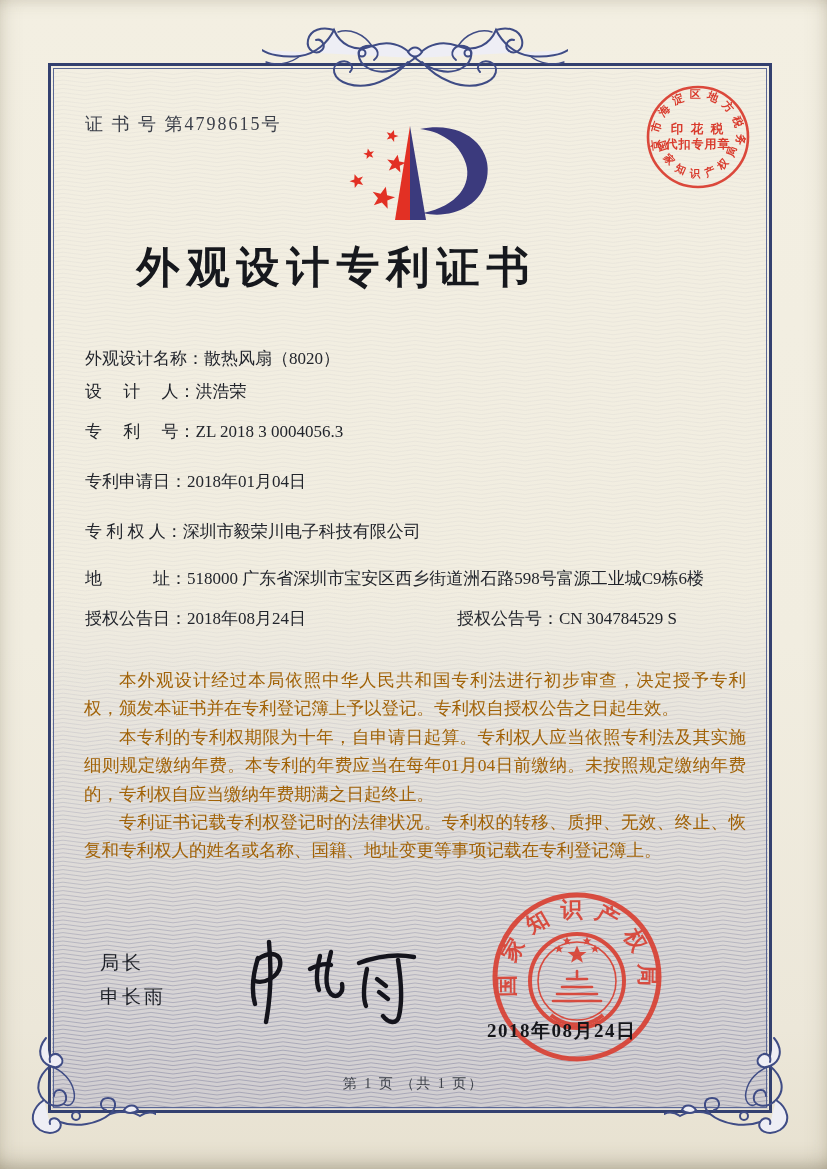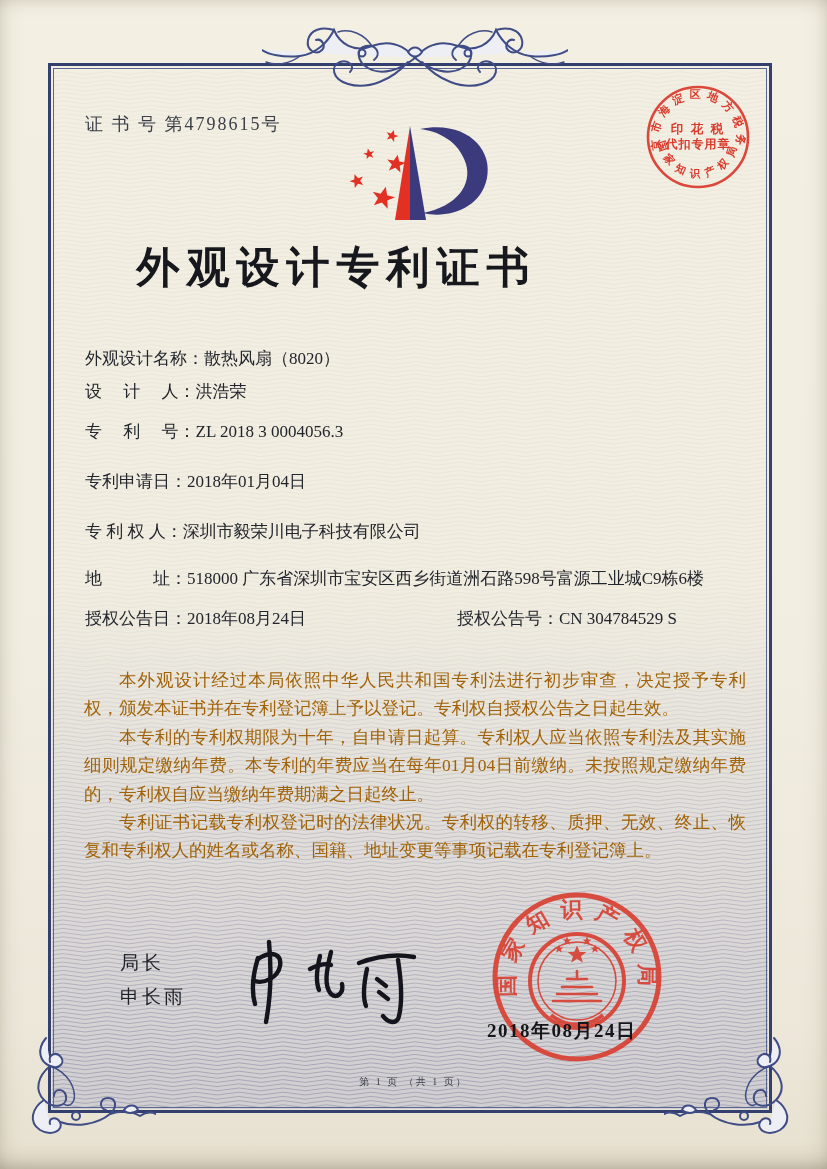--- a/index.html
+++ b/index.html
@@ -45,29 +45,29 @@
   .frow .lbl{white-space:pre;flex:0 0 auto;}
   .frow .val{flex:1 1 auto;}
   .frow.addr .val{max-width:552px;}
   .frow.grant{margin-bottom:16px;}
   .grant-right{position:absolute;left:372px;top:0;display:flex;}
   .body-text{
     left:84px;top:666px;width:662px;
     font-size:17.5px;line-height:28.4px;color:#a16207;text-align:justify;
   }
   .body-text p{margin:0;text-indent:2em;}
-  .officer{left:100px;top:946px;font-size:19px;color:#1c1f26;line-height:34px;margin-left:20px;}
+  .officer{left:100px;top:946px;font-size:19px;color:#1c1f26;line-height:34px;}
   .officer div{letter-spacing:3px;}
   .seal-date{
     left:487px;top:1018px;width:190px;font-size:19px;letter-spacing:1.5px;
     color:#15161a;z-index:6;font-weight:bold;
   }
   .footer{
     left:0;top:1075px;width:827px;text-align:center;
-    font-size:10px;letter-spacing:2px;color:#3c4049;
+    font-size:14px;letter-spacing:2px;color:#3c4049;
   }
   .stamp-text{font-family:"Liberation Sans","DejaVu Sans",sans-serif;font-weight:bold;}
 </style>
 </head>
 <body>
 
 <div class="paper"></div>
 
 <div class="tint"></div>
 <svg id="waves" class="abs" style="left:52px;top:67px" width="716" height="1042" viewBox="0 0 716 1042" fill="none" stroke="#8f90a8" stroke-width="1">

